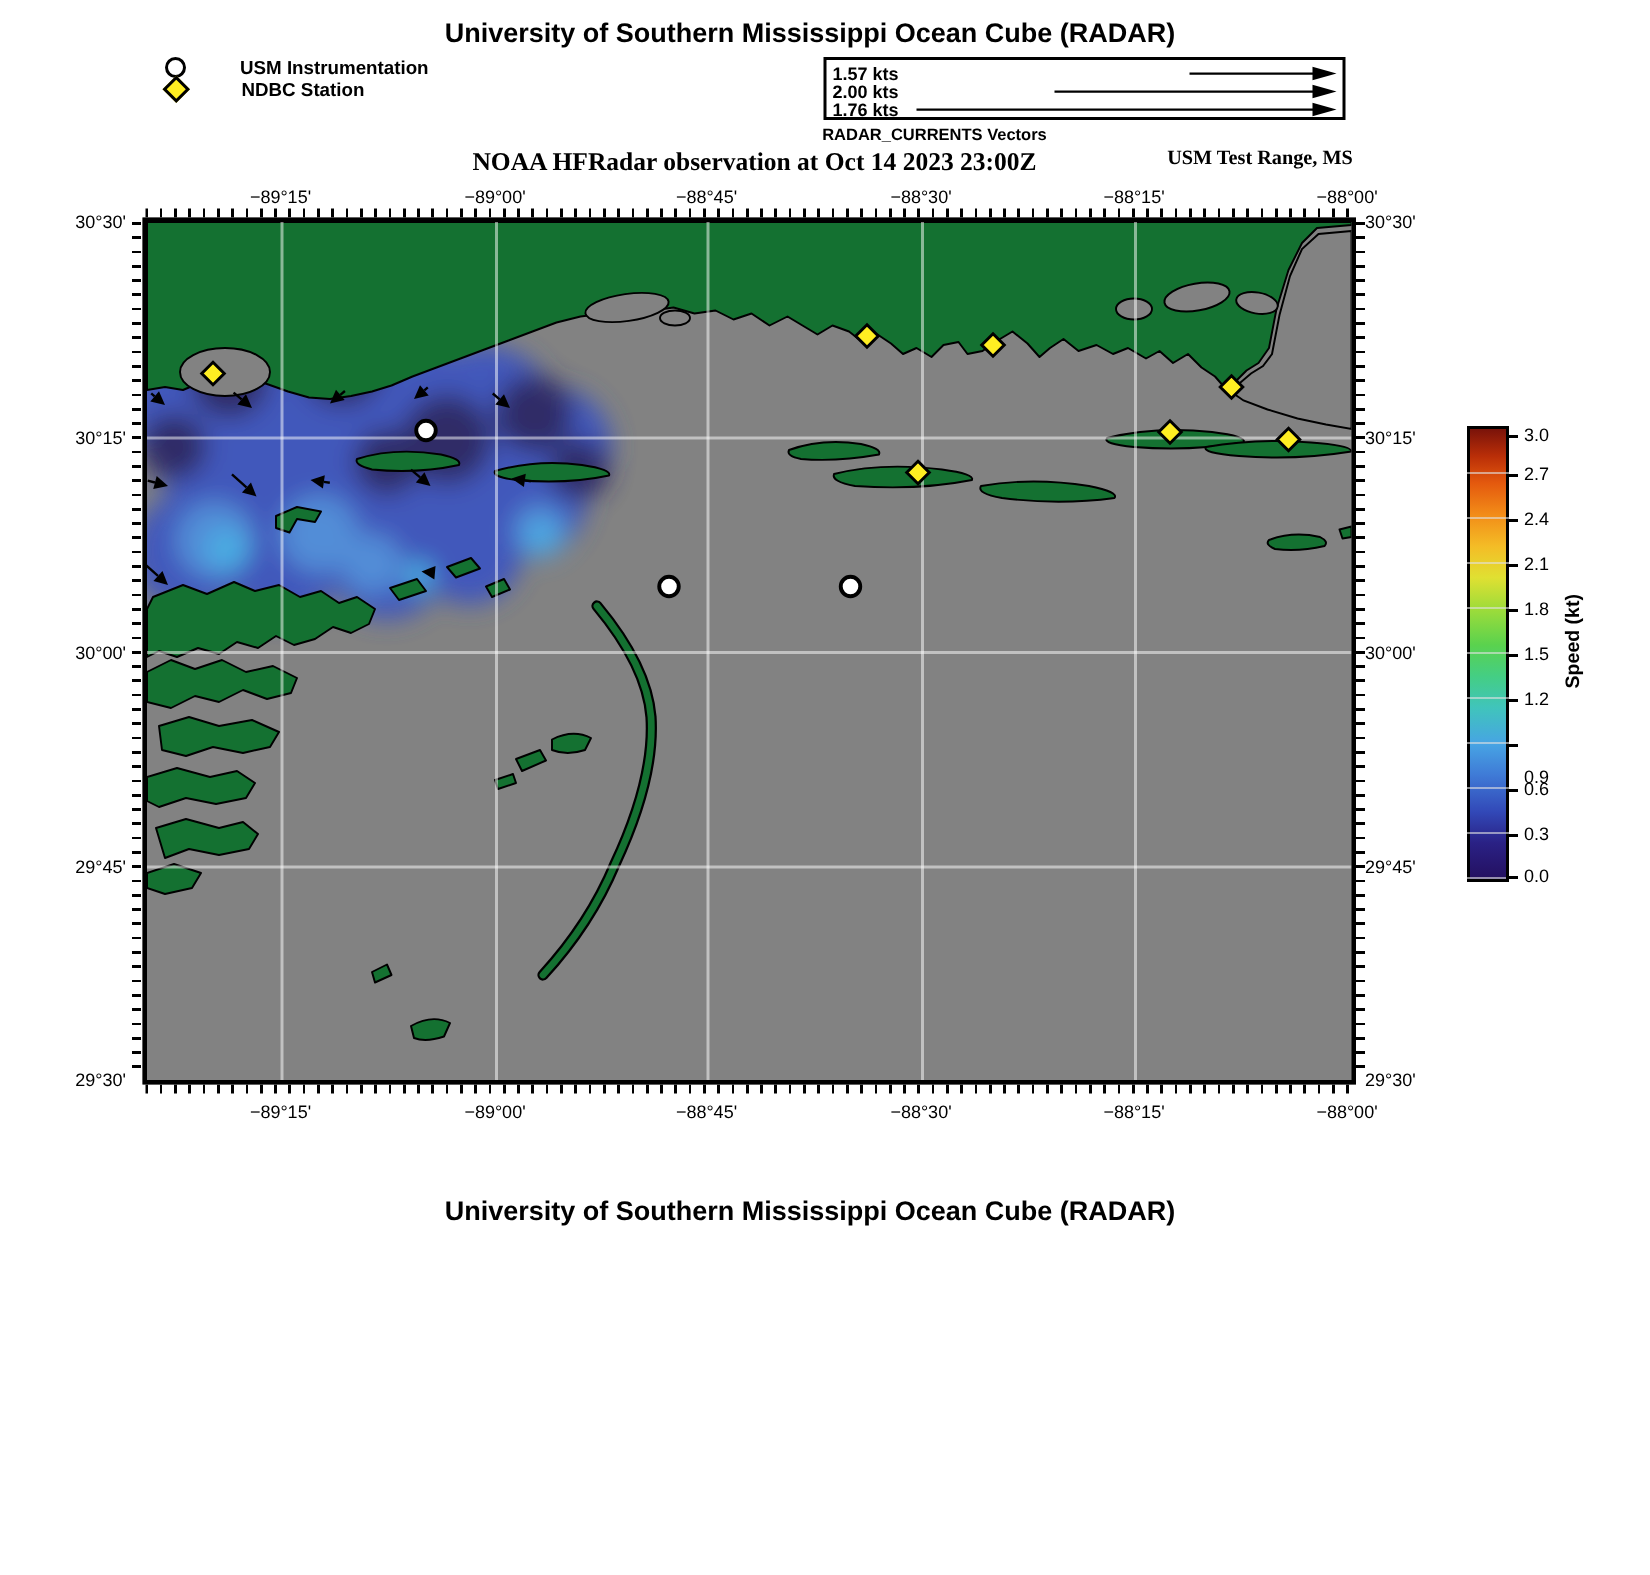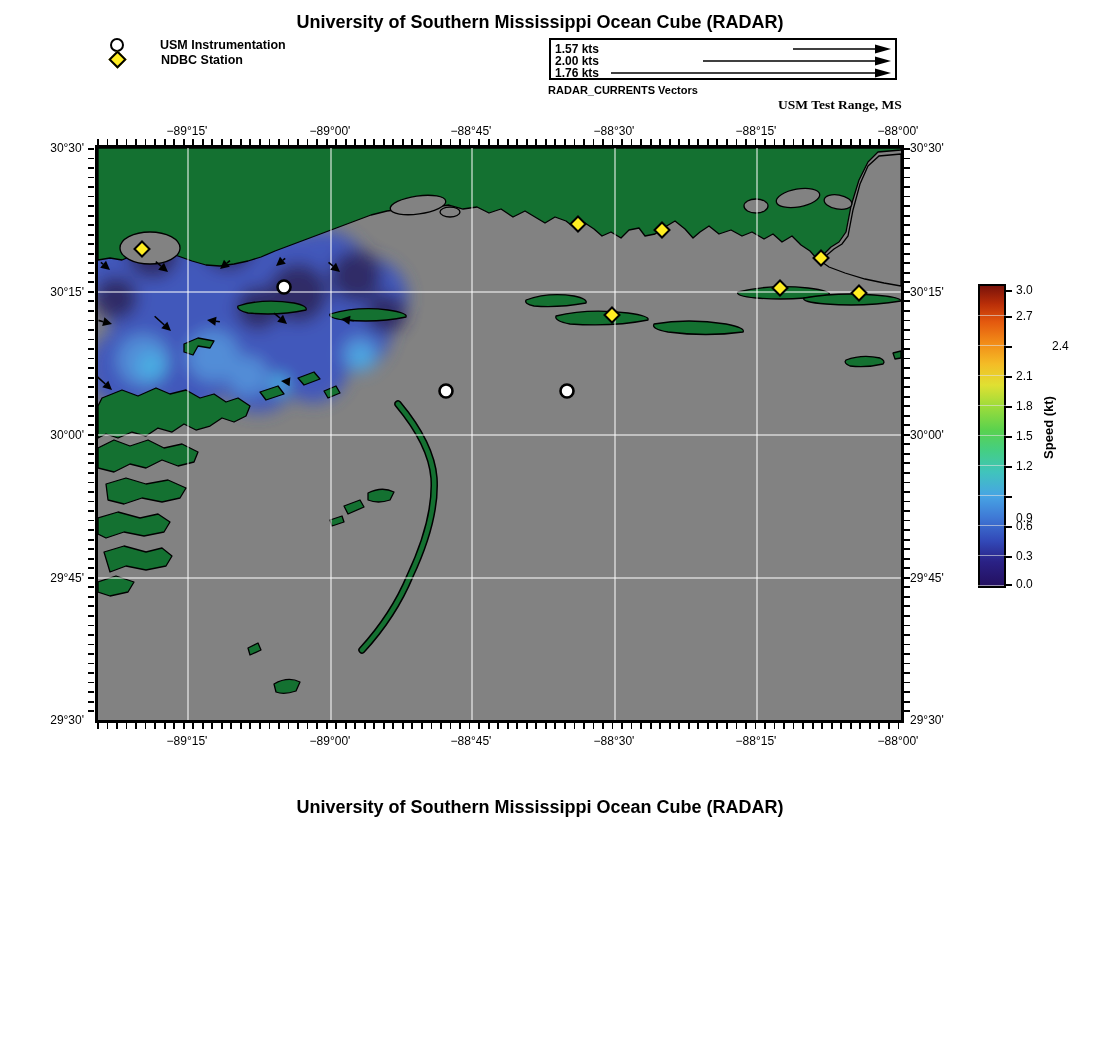--- a/index.html
+++ b/index.html
@@ -47,20 +47,21 @@
   .cb-label{left:1016px;font-size:12px;}
   .cbar-title{left:1008px;top:420px;width:80px;text-align:center;font-size:13px;font-weight:bold;
               transform:rotate(-90deg);transform-origin:center;}
 </style>
 </head>
 <body>
 
 <div class="page">
 
   <div class="abs title-top">University of Southern Mississippi Ocean Cube (RADAR)</div>
+  <div class="abs subtitle">NOAA HFRadar observation at Oct 14 2023 23:00Z</div>
   <div class="abs range-label">USM Test Range, MS</div>
 
   <div class="abs legend">
     <div class="legend-row">
       <span class="lg-circle"></span>
       <span>USM Instrumentation</span>
     </div>
     <div class="legend-row">
       <span class="lg-diamond"></span>
       <span>NDBC Station</span>
@@ -257,21 +258,21 @@
   <div class="abs cb-tick" style="top:376px;"></div>
   <div class="abs cb-tick" style="top:406px;"></div>
   <div class="abs cb-tick" style="top:436px;"></div>
   <div class="abs cb-tick" style="top:466px;"></div>
   <div class="abs cb-tick" style="top:496px;"></div>
   <div class="abs cb-tick" style="top:526px;"></div>
   <div class="abs cb-tick" style="top:556px;"></div>
   <div class="abs cb-tick" style="top:584px;"></div>
   <div class="abs cb-label" style="top:283px;">3.0</div>
   <div class="abs cb-label" style="top:309px;">2.7</div>
-  <div class="abs cb-label" style="top:339px;margin-left:36px;">2.4</div>
+  <div class="abs cb-label" style="top:339px;">2.4</div>
   <div class="abs cb-label" style="top:369px;">2.1</div>
   <div class="abs cb-label" style="top:399px;">1.8</div>
   <div class="abs cb-label" style="top:429px;">1.5</div>
   <div class="abs cb-label" style="top:459px;">1.2</div>
   <div class="abs cb-label" style="top:511px;">0.9</div>
   <div class="abs cb-label" style="top:519px;">0.6</div>
   <div class="abs cb-label" style="top:549px;">0.3</div>
   <div class="abs cb-label" style="top:577px;">0.0</div>
   <div class="abs cbar-title">Speed (kt)</div>
 

